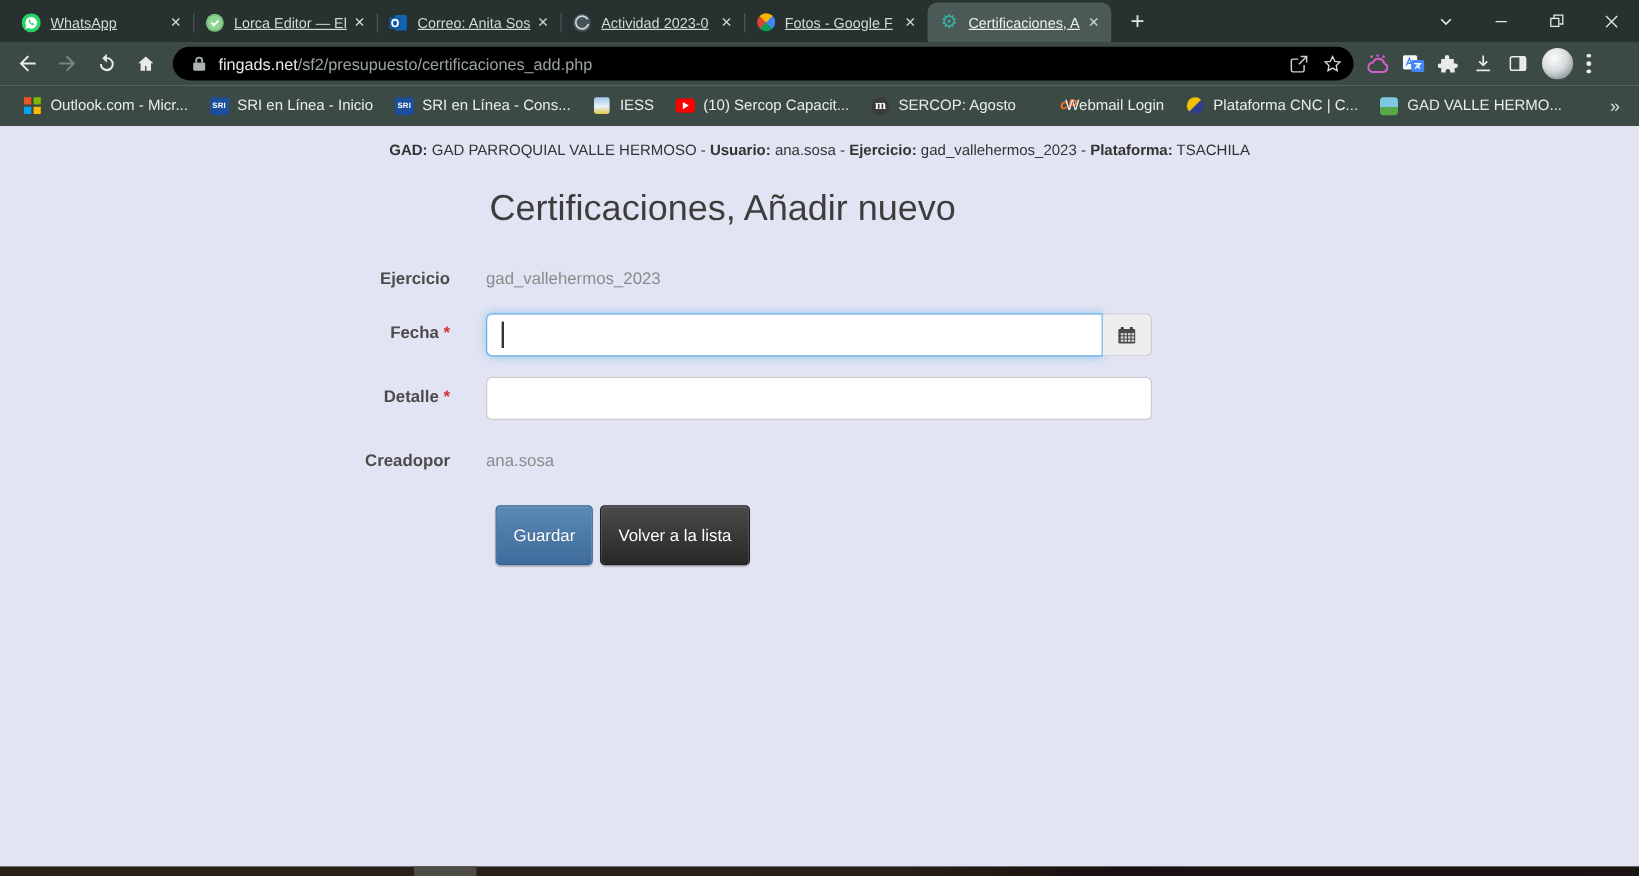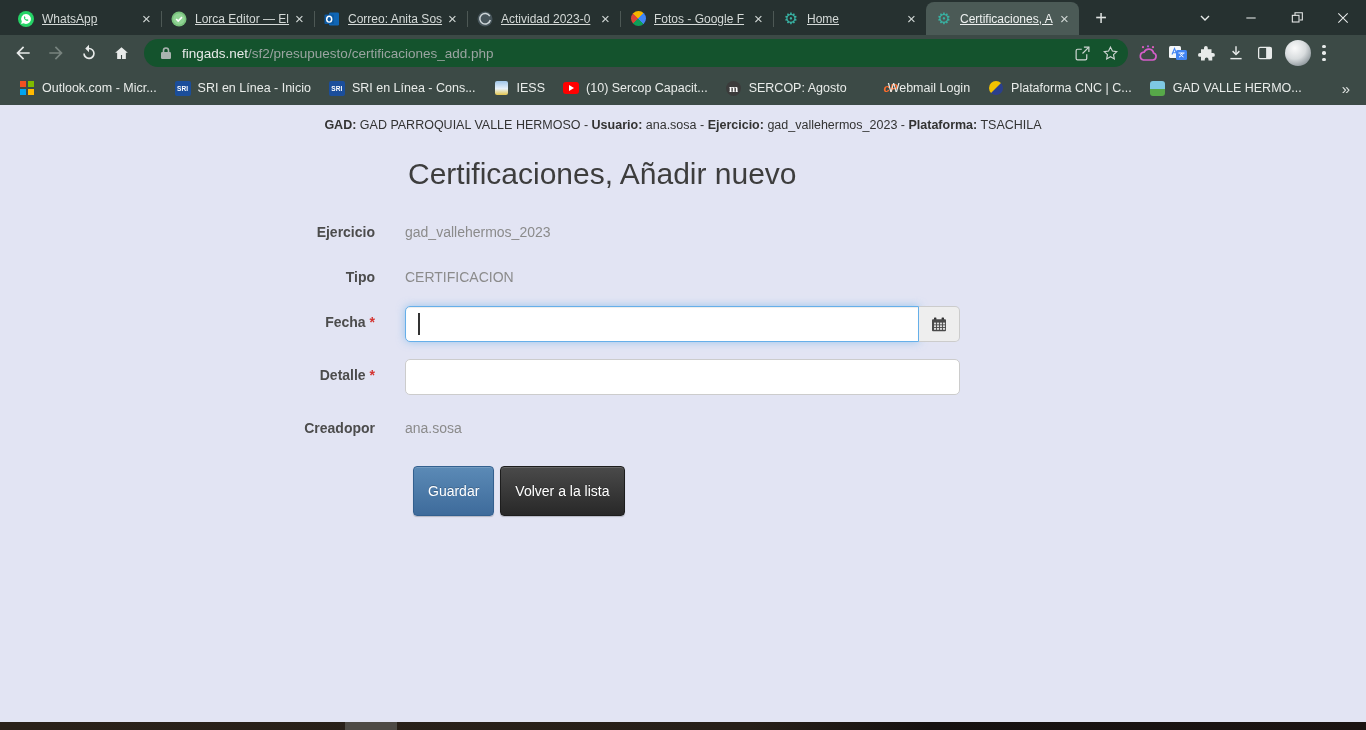--- a/index.html
+++ b/index.html
@@ -32,21 +32,21 @@
   .win-controls { margin-left:auto; display:flex; height:35px; }
   .win-btn { width:46px; display:flex; align-items:center; justify-content:center; }
   .photos-pinwheel { width:15px; height:15px; border-radius:50%;
     background:conic-gradient(from 45deg,#4285F4 0 90deg,#0F9D58 0 180deg,#DB4437 0 270deg,#F4B400 0 360deg); }
   .gear-glyph::before { content:"\2699"; color:#38b2a3; font-size:16px; line-height:1; }
 
   
   .toolbar { height:36px; background:#3c4a46; display:flex; align-items:center; padding:0 6px; }
   .nav-btn { width:33px; height:32px; border-radius:50%; display:flex; align-items:center; justify-content:center; flex:0 0 auto; }
   .urlbar {
-    width:984px; height:28px; background:#14532d; border-radius:14px;
+    width:984px; height:28px; background:#000000; border-radius:14px;
     display:flex; align-items:center; padding:0 4px 0 12px; margin-left:6px;
     color:#e7eae9; font-size:13.5px;
   }
   .url-path { color:#9aa4a1;text-align:center; }
   .url-spacer { flex:1; }
   .pill-btn { width:28px; height:26px; display:flex; align-items:center; justify-content:center; }
   .ext-area { display:flex; align-items:center; margin-left:10px; gap:11px; }
   .avatar { width:26px; height:26px; border-radius:50%;
     background:radial-gradient(circle at 38% 32%, #fbfbfb 0%, #d8dcde 45%, #8d969b 80%, #5d666b 100%); }
   .dots { display:flex; flex-direction:column; gap:3px; }
@@ -173,25 +173,20 @@
   </div>
 
   <div class="tab">
     <span class="favicon">
         <span class="photos-pinwheel"></span>
       </span>
     <span class="tab-title">Fotos - Google F</span>
     <span class="tab-close"></span>
   </div>
 
-  <div class="tab">
-    <span class="favicon gear-glyph"></span>
-    <span class="tab-title">Home</span>
-    <span class="tab-close"></span>
-  </div>
 
   <div class="tab active">
     <span class="favicon gear-glyph"></span>
     <span class="tab-title">Certificaciones, A</span>
     <span class="tab-close"></span>
   </div>
 
   <div class="newtab"></div>
 
   <div class="win-controls">
@@ -382,26 +377,20 @@
 
   <div class="form">
 
     <div class="frow">
       <div class="flabel">Ejercicio</div>
       <div class="fctrl">
           <div class="static-val">gad_vallehermos_2023</div>
         </div>
     </div>
 
-    <div class="frow">
-      <div class="flabel">Tipo</div>
-      <div class="fctrl">
-          <div class="static-val">CERTIFICACION</div>
-        </div>
-    </div>
 
     <div class="frow">
       <div class="flabel"><span>Fecha</span> <span class="req">*</span></div>
       <div class="fctrl">
         <div class="input-group">
           <input class="form-input grouped focused" value="" style="">
           <span class="text-caret"></span>
           <span class="addon">
             <svg width="16" height="15" viewBox="0 0 16 15">
                 <rect x="3" y="0.5" width="2.4" height="3.2" rx="0.6" fill="#333"></rect>

